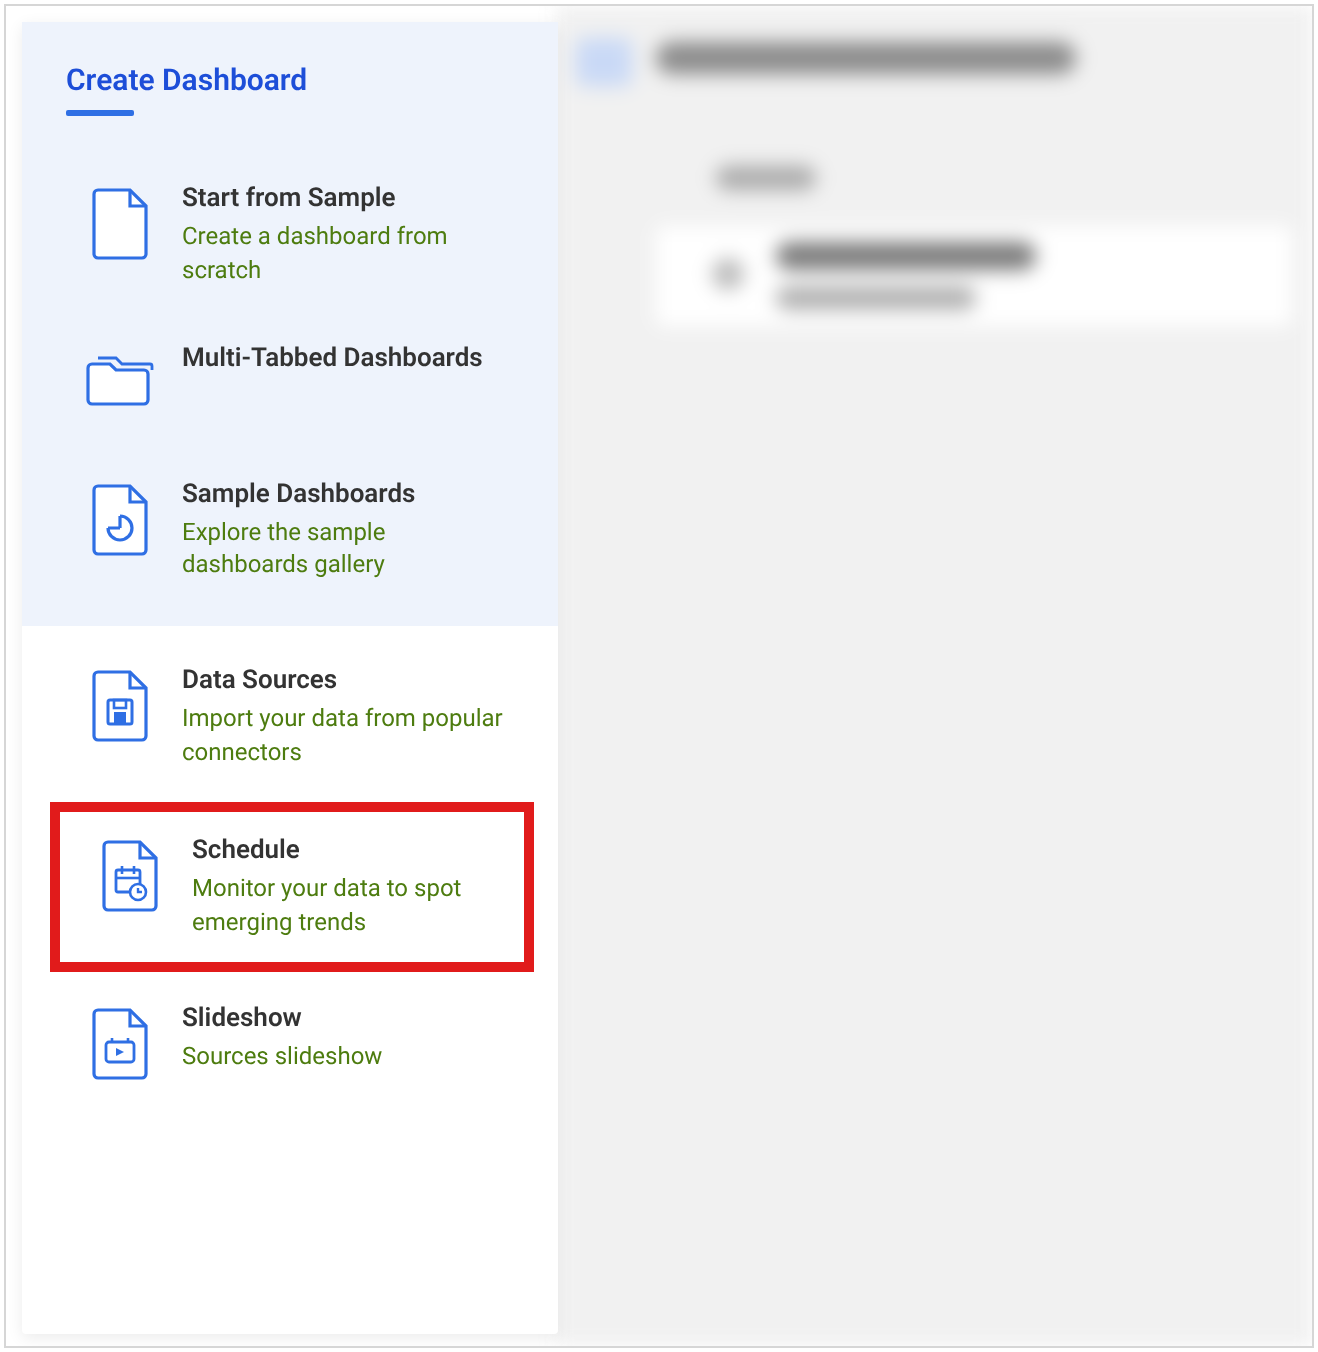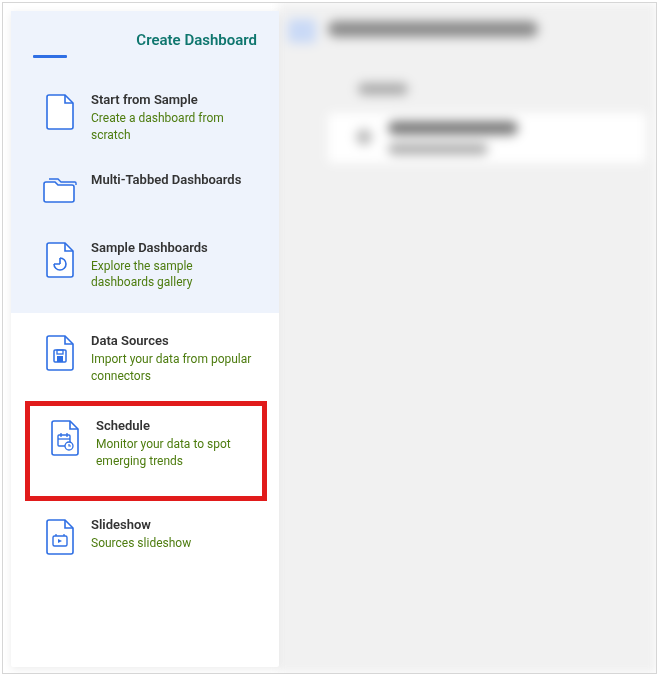--- a/index.html
+++ b/index.html
@@ -99,22 +99,21 @@
     .panel-top {
       background: #eef3fc;
       padding: 20px 0 8px 0;
     }
     .panel-title-wrap {
       padding: 0 22px 6px 22px;
     }
     .panel-title {
       font-size: 15px;
       font-weight: 600;
-      color: #0f766e;
-      text-align: right;
+      color: #1d4ed8;
     }
     .title-underline {
       width: 34px;
       height: 3px;
       background: #2f6fe4;
       margin-top: 6px;
       border-radius: 1px;
     }
     .option {
       display: flex;
@@ -145,21 +144,21 @@
     }
     .panel-bottom {
       background: #fff;
       padding: 6px 0;
     }
     .highlight-box {
       border: 5px solid #e11b1b;
       margin: 2px 12px 2px 14px;
     }
     .highlight-box .option {
-      padding: 12px 10px 27px 18px;
+      padding: 12px 10px 12px 18px;
     }
     svg { display: block; }
   </style>
 </head>
 <body>
 
 <div class="outer-frame">
 
   <div class="blurred-bg">
     <div class="blur-tab"></div>

